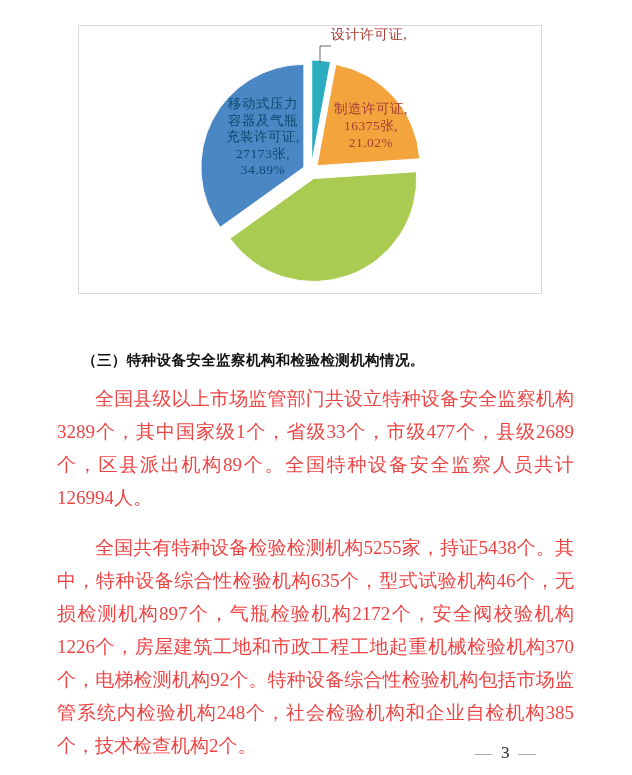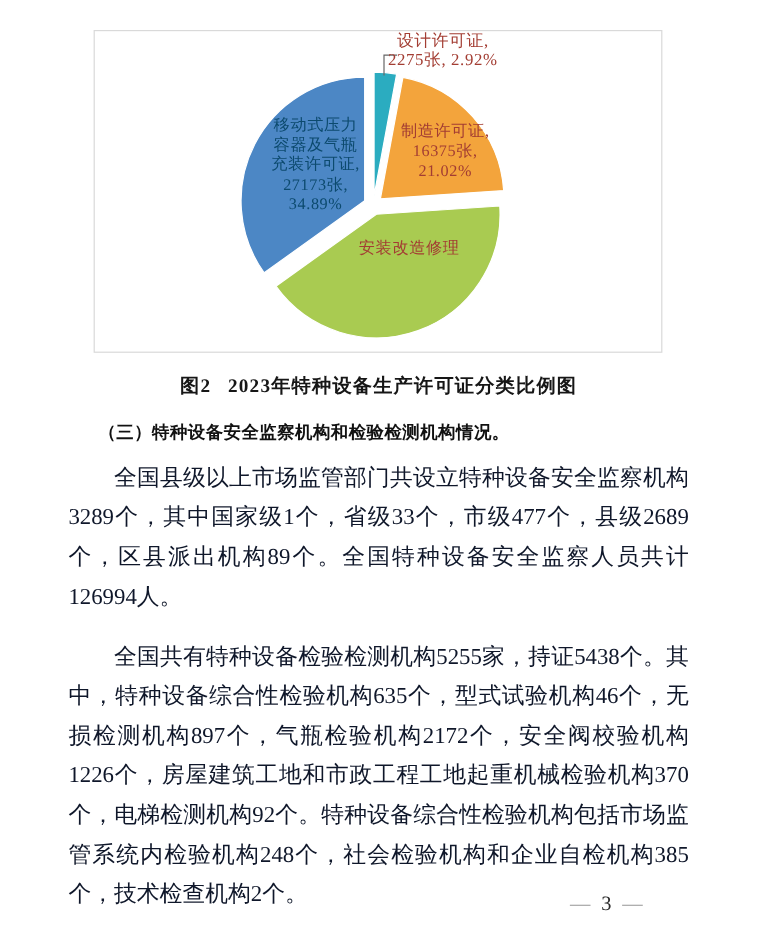--- a/index.html
+++ b/index.html
@@ -19,21 +19,20 @@
   
   .chart-box {
     position: absolute;
     left: 78px;
     top: 25px;
     width: 462px;
     height: 267px;
     border: 1px solid #d9d9d9;
     background: #ffffff;
     margin: 0;
-    padding-left: 10px;
   }
   .chart-box svg {
     position: absolute;
     left: 0; top: 0;
   }
   .pie-label {
     position: absolute;
     width: 180px;
     margin-left: -90px;
     text-align: center;
@@ -73,21 +72,21 @@
   .body-para {
     position: absolute;
     left: 57px;
     width: 517px;
     margin: 0;
     font-size: 19px;
     line-height: 33px;
     text-align: justify;
     text-justify: inter-ideograph;
     text-indent: 2em;
-    color: #0f172a;
+    color: #ef4444;
   }
   .para1 { top: 382px; }
   .para2 { top: 515px; margin-top: 16px; }
   
   .footer {
     position: absolute;
     left: 475px;
     top: 743px;
     font-size: 17px;
     white-space: nowrap;
@@ -104,43 +103,38 @@
     <svg id="pie-svg" width="462" height="267" viewBox="0 0 462 267">
         <path d="M 232.73 137.03 L 232.73 34.03 A 103 103 0 0 1 251.52 35.76 Z" fill="#2bacc0" stroke="#ffffff" stroke-width="1"></path>
         <path d="M 237.98 139.68 L 256.77 38.41 A 103 103 0 0 1 340.75 132.83 Z" fill="#f3a43c" stroke="#ffffff" stroke-width="1"></path>
         <path d="M 234.70 152.53 L 337.47 145.68 A 103 103 0 0 1 150.95 212.50 Z" fill="#a9cb51" stroke="#ffffff" stroke-width="1"></path>
         <path d="M 224.88 141.34 L 141.14 201.31 A 103 103 0 0 1 224.88 38.34 Z" fill="#4c87c5" stroke="#ffffff" stroke-width="1"></path>
         <polyline points="252,20 241,20 241,37" fill="none" stroke="#666666" stroke-width="1"></polyline>
       </svg>
     <div id="chart-labels">
         <div class="pie-label" style="left: 290px; top: 1px; font-size: 14px; line-height: 16px; color: rgb(163, 61, 51);">
           <span class="line">设计许可证,</span>
-          <span class="line">2275张, 2.92%</span>
         </div>
         <div class="pie-label" style="left: 292px; top: 74px; font-size: 13.5px; line-height: 17px; color: rgb(163, 61, 51);">
           <span class="line">制造许可证,</span>
           <span class="line">16375张,</span>
           <span class="line">21.02%</span>
         </div>
         <div class="pie-label" style="left: 262px; top: 172px; font-size: 13.5px; line-height: 17px; color: rgb(163, 61, 51);">
-          <span class="line">安装改造修理</span>
         </div>
         <div class="pie-label" style="left: 184px; top: 70px; font-size: 13.5px; line-height: 16.5px; color: #0c4a6e;">
           <span class="line">移动式压力</span>
           <span class="line">容器及气瓶</span>
           <span class="line">充装许可证,</span>
           <span class="line">27173张,</span>
           <span class="line">34.89%</span>
         </div>
       </div>
   </figure>
 
-  <div class="caption">
-    <span class="cap-label">图2</span><span>2023年特种设备生产许可证分类比例图</span>
-  </div>
 
   <h3 class="heading">（三）特种设备安全监察机构和检验检测机构情况。</h3>
 
   <p class="body-para para1">全国县级以上市场监管部门共设立特种设备安全监察机构3289个，其中国家级1个，省级33个，市级477个，县级2689个，区县派出机构89个。全国特种设备安全监察人员共计126994人。</p>
 
   <p class="body-para para2">全国共有特种设备检验检测机构5255家，持证5438个。其中，特种设备综合性检验机构635个，型式试验机构46个，无损检测机构897个，气瓶检验机构2172个，安全阀校验机构1226个，房屋建筑工地和市政工程工地起重机械检验机构370个，电梯检测机构92个。特种设备综合性检验机构包括市场监管系统内检验机构248个，社会检验机构和企业自检机构385个，技术检查机构2个。</p>
 
   <div class="footer">
     <span class="dash">—</span><span class="num">3</span><span class="dash">—</span>
   </div>

